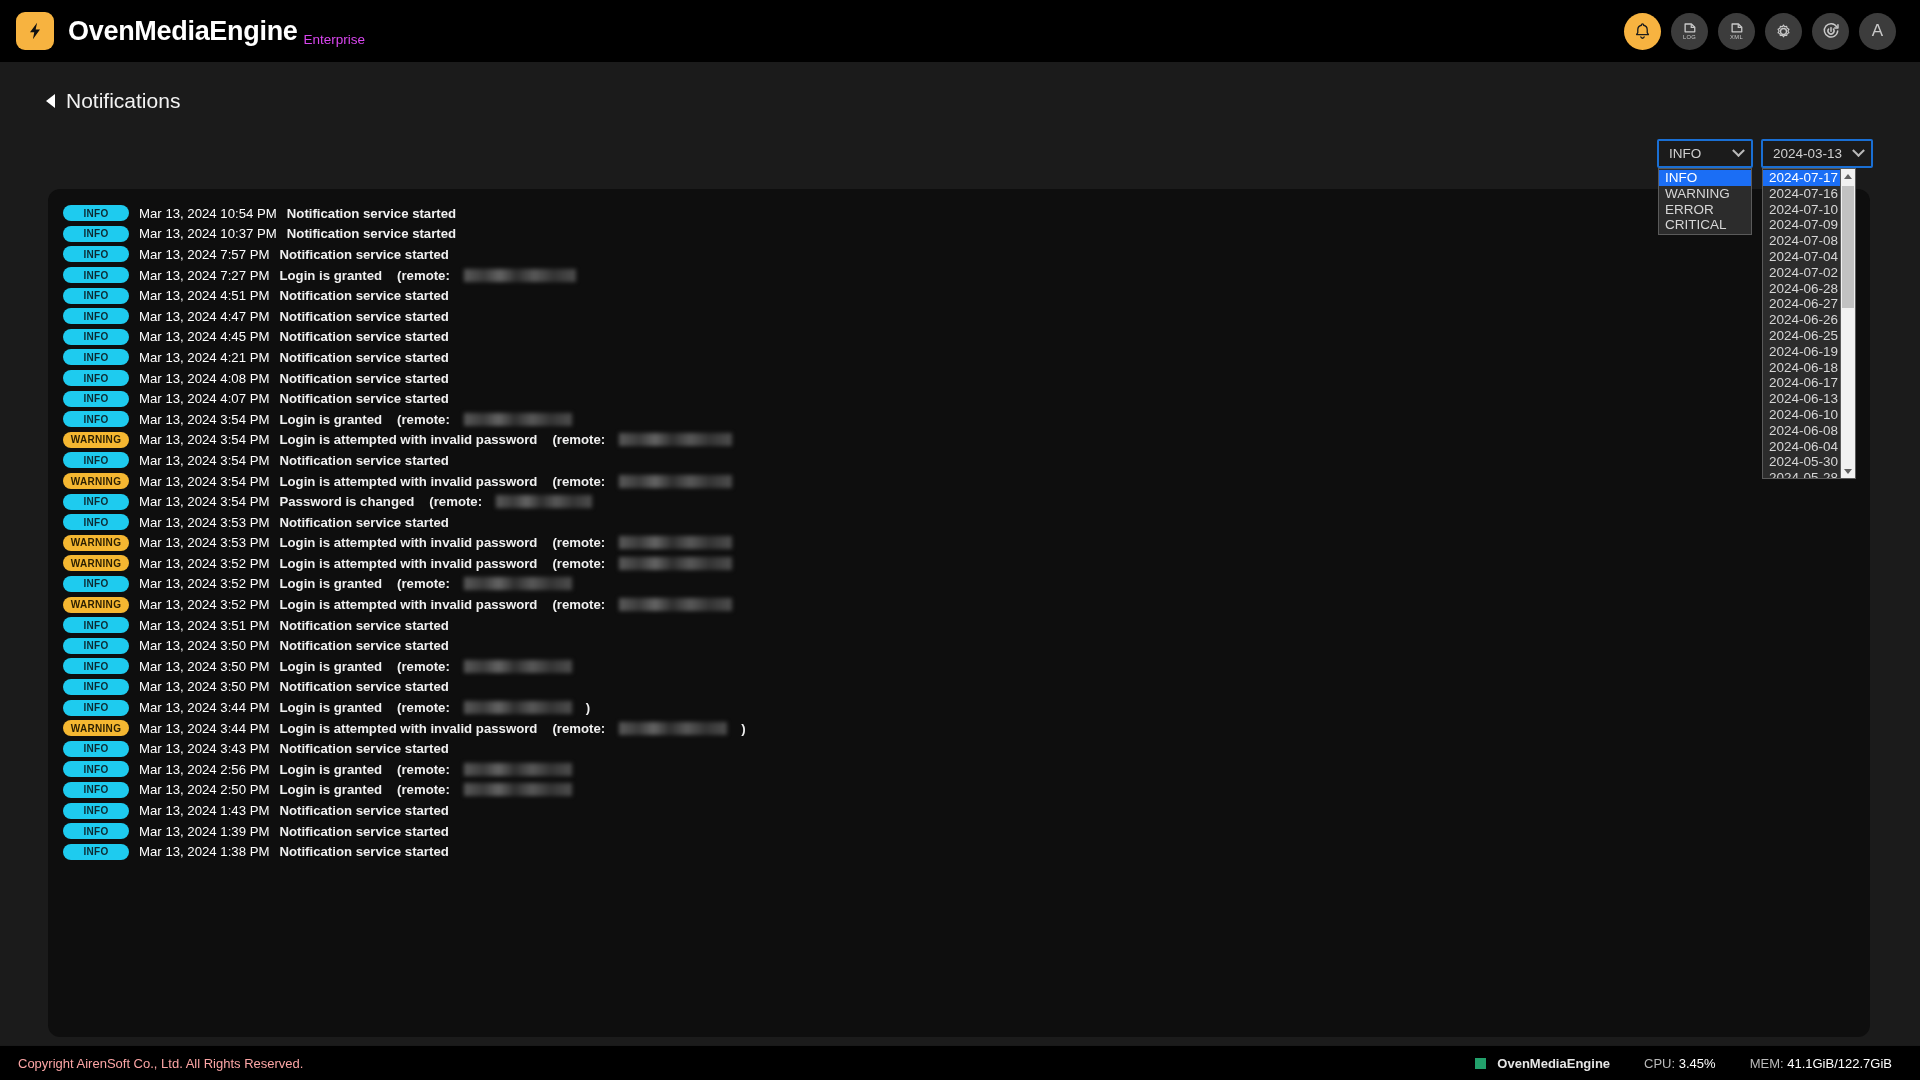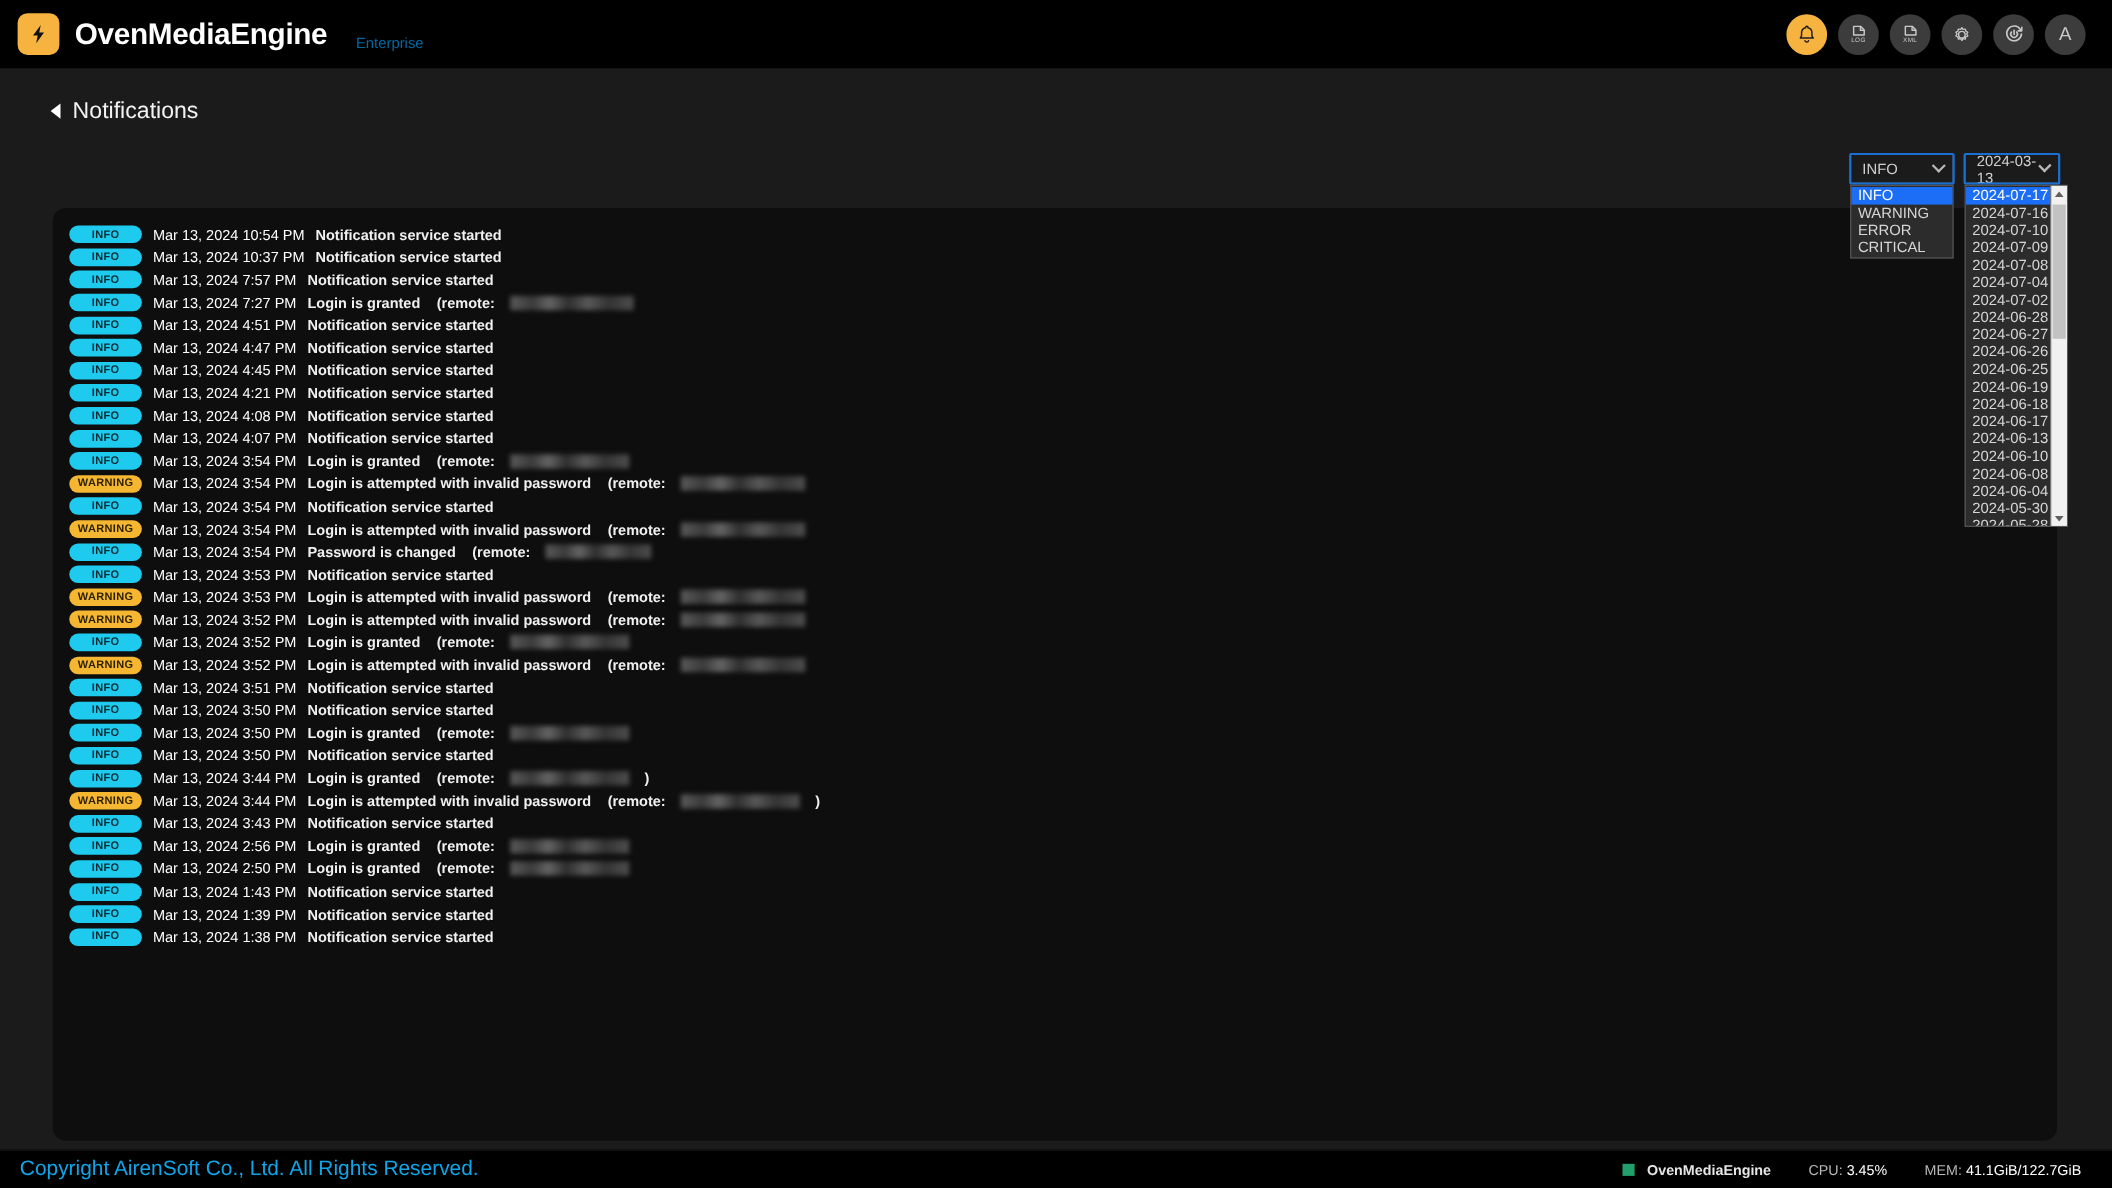--- a/index.html
+++ b/index.html
@@ -24,21 +24,21 @@
     width: 38px; height: 38px; border-radius: 9px;
     background: #f7b340;
     display: flex; align-items: center; justify-content: center;
   }
   #logo-mark svg { width: 20px; height: 22px; display: block; }
   #brand-title {
     color: #ffffff; font-size: 27px; font-weight: bold;
     letter-spacing: -0.3px;
   }
   #brand-edition {
-    color: #0369a1; font-size: 13.5px; margin-left: 20px; margin-top: 7px;
+    color: #d946ef; font-size: 13.5px; margin-left: 0; margin-top: 7px;
   }
 
   #header-actions {
     margin-left: auto;
     display: flex; align-items: center; gap: 10px;
   }
   .hdr-icon-btn {
     width: 37px; height: 37px; border-radius: 50%;
     background: #3c3c3c;
     display: flex; align-items: center; justify-content: center;
@@ -90,21 +90,21 @@
     outline: 2px solid #1a6fd4;
     outline-offset: -1px;
     color: #cfcfcf;
     font-size: 13.5px;
     display: flex; align-items: center;
     padding: 0 8px 0 10px;
     cursor: pointer;
     border-radius: 1px;
   }
   #level-filter-box { width: 94px; }
-  #date-filter-box  { width: 86px; }
+  #date-filter-box  { width: 110px; }
   .filter-caret {
     margin-left: auto;
     width: 9px; height: 9px;
     border-right: 2px solid #b9b9b9;
     border-bottom: 2px solid #b9b9b9;
     transform: rotate(45deg) translate(-2px,-2px);
   }
 
   .dropdown-popup {
     position: absolute;
@@ -218,21 +218,21 @@
   
   #app-footer {
     position: absolute;
     left: 0; bottom: 0;
     width: 1920px; height: 35px;
     background: #000000;
     display: flex; align-items: center;
     padding: 0 28px 0 18px;
     border-top: 1px solid #191919;
   }
-  #copyright-text { color: #0ea5e9; font-size: 19px; }
+  #copyright-text { color: #fca5a5; font-size: 13px; }
   #footer-status { margin-left: auto; display: flex; align-items: center; gap: 34px; }
   #engine-status { display: flex; align-items: center; gap: 11px; }
   #engine-status-dot { width: 11px; height: 11px; background: #22a06b; }
   #engine-status-name { color: #e6e6e6; font-size: 13px; font-weight: bold; }
   .metric { font-size: 13px; color: #b9b9b9; }
   .metric b { color: #ffffff; font-weight: normal; }
 </style>
 </head>
 <body>
 

